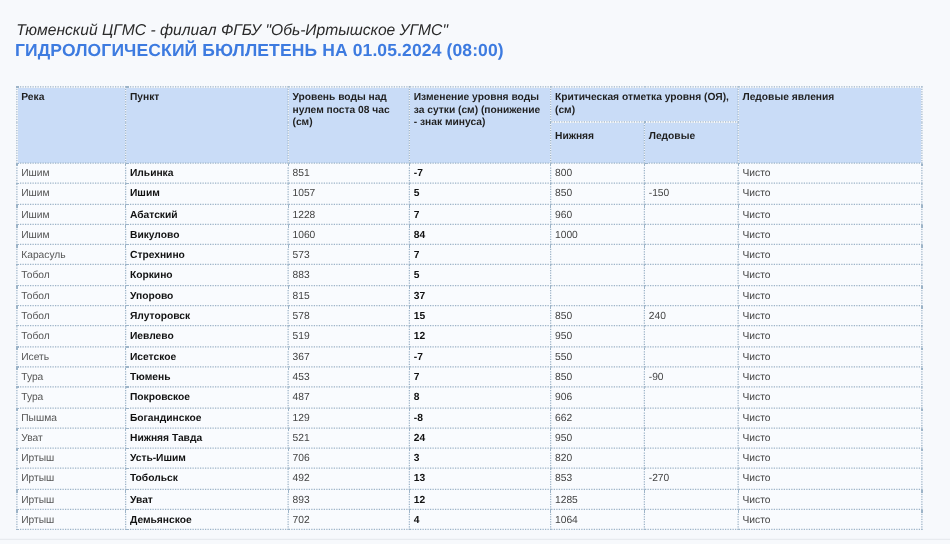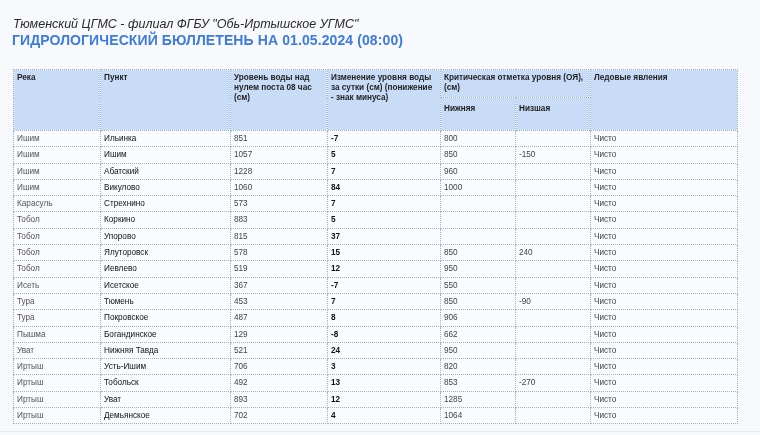--- a/index.html
+++ b/index.html
@@ -30,21 +30,21 @@
   }
   table.bulletin thead th {
     background: #c9dcf7; font-weight: bold; color: #1f1f1f;
     line-height: 10px; padding-top: 3px; white-space: normal;
   }
   table.bulletin thead tr.r1 th { height: 24px; }
   table.bulletin thead tr.r2 th { height: 26px; padding-top: 6px; }
   table.bulletin thead th.tall { height: 53px; }
   table.bulletin tbody td { height: 15.3px; line-height: 15px; background: #f9fbfe; }
   td.river { color: #555; }
-  td.point { font-weight: normal; color: #111; }
+  td.point { font-weight: bold; color: #111; }
   td.change { font-weight: bold; color: #111; }
   td.num { color: #444; margin-left: 16px; }
   td.ice { color: #444; }
   .bottom-line {
     position: absolute; left: 0; top: 431px; width: 760px; height: 1px; background: #e8ebef;
   }
 </style>
 </head>
 <body>
 
@@ -65,21 +65,21 @@
     <tr class="r1">
       <th rowspan="2" class="tall">Река</th>
       <th rowspan="2" class="tall">Пункт</th>
       <th rowspan="2" class="tall">Уровень воды над нулем поста 08 час (см)</th>
       <th rowspan="2" class="tall">Изменение уровня воды за сутки (см) (понижение - знак минуса)</th>
       <th colspan="2">Критическая отметка уровня (ОЯ), (см)</th>
       <th rowspan="2" class="tall">Ледовые явления</th>
     </tr>
     <tr class="r2">
       <th>Нижняя</th>
-      <th>Низшая</th>
+      <th>Ледовые</th>
     </tr>
   </thead>
   <tbody>
     <tr>
         <td class="river">Ишим</td>
         <td class="point">Ильинка</td>
         <td class="num">851</td>
         <td class="change">-7</td>
         <td class="num">800</td>
         <td class="num"></td>

